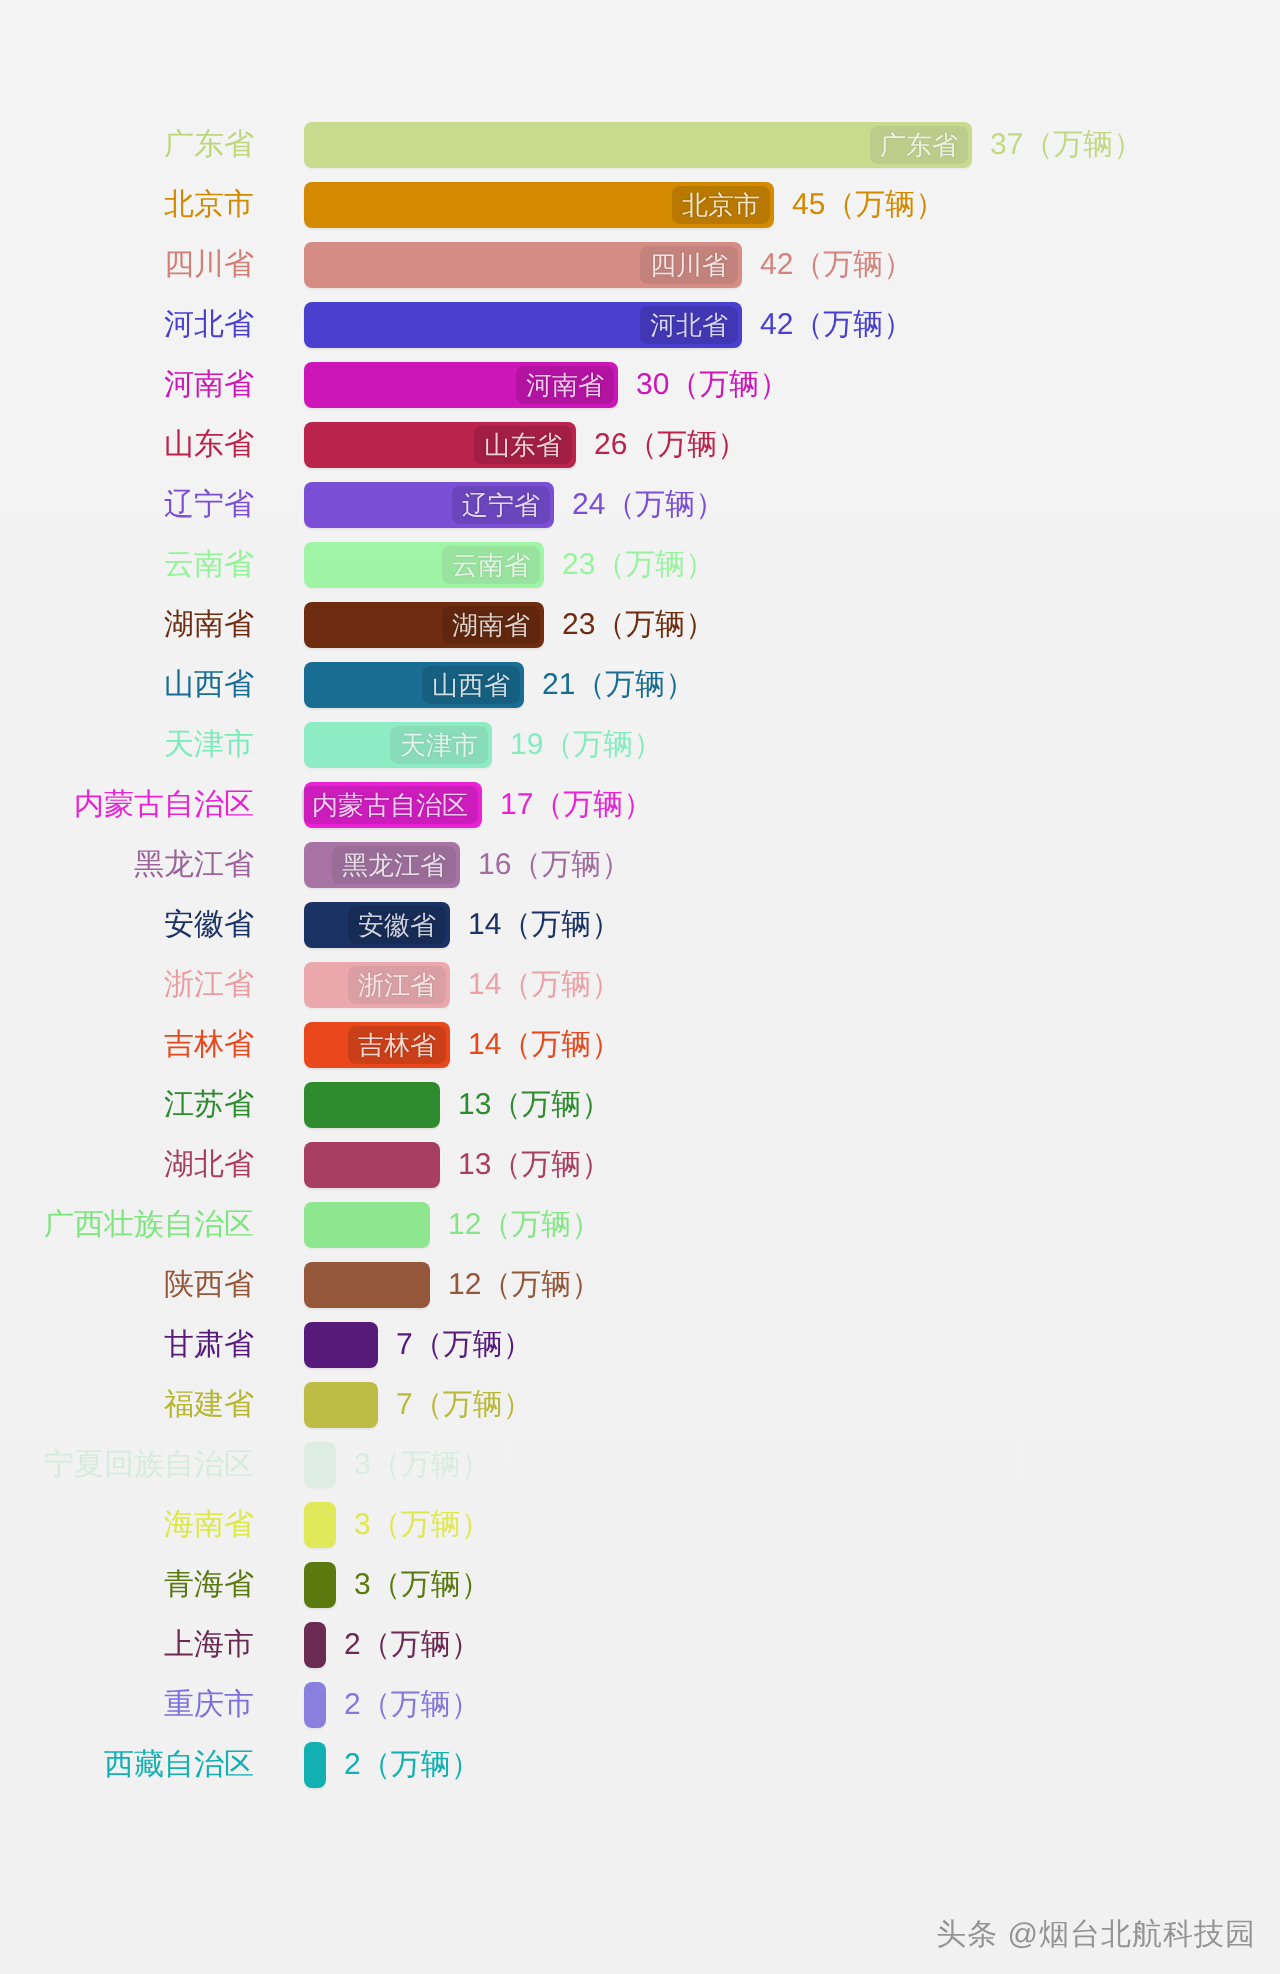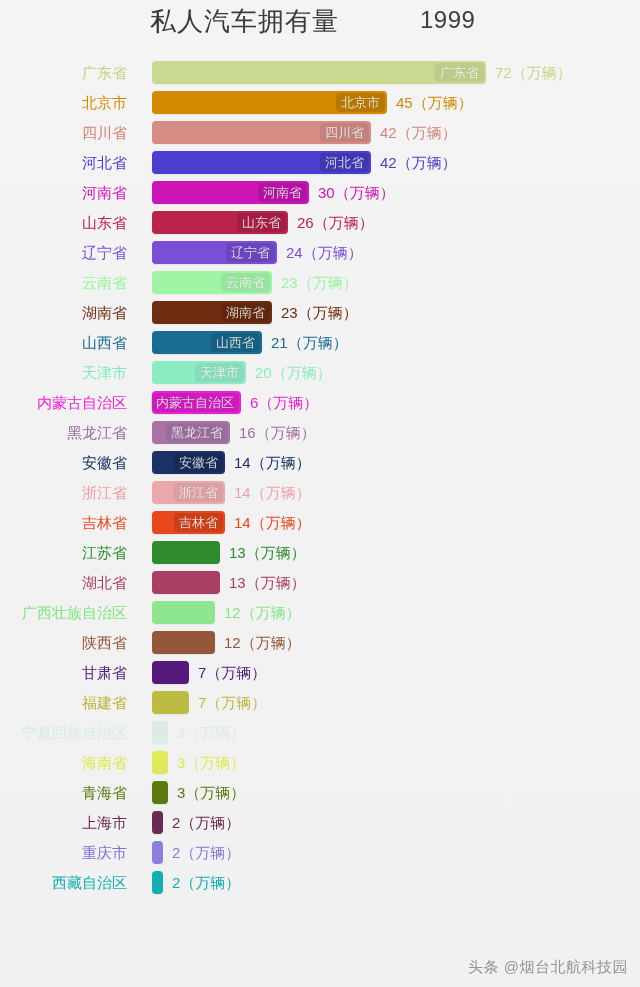--- a/index.html
+++ b/index.html
@@ -85,34 +85,30 @@
     letter-spacing:0.5px;
     white-space:nowrap;
     opacity:.92;
   }
 </style>
 </head>
 <body>
 
 <div id="chart-root">
 
-  <div class="header">
-    <div class="chart-title">私人汽车拥有量</div>
-    <div class="chart-year">1999</div>
-  </div>
 
   <div class="rows" id="rows">
       <div class="row">
         <div class="row-name" style="color: rgb(164, 198, 61); opacity: 0.65;">广东省</div>
         <div class="bar-wrap" style="width: 334px;">
           <div class="bar" style="width: 334px; background: rgb(164, 198, 61); opacity: 0.55;">
             <span class="bar-chip" style="background: rgba(0, 0, 0, 0.12); color: rgb(235, 242, 212);">广东省</span>
           </div>
         </div>
-        <div class="bar-value" style="left: 495px; color: rgb(164, 198, 61); opacity: 0.6;">72（万辆）</div>
+        <div class="bar-value" style="left: 495px; color: rgb(164, 198, 61); opacity: 0.6;">37（万辆）</div>
       </div>
       <div class="row">
         <div class="row-name" style="color: rgb(211, 138, 0); opacity: 1;">北京市</div>
         <div class="bar-wrap" style="width: 235px;">
           <div class="bar" style="width: 235px; background: rgb(211, 138, 0); opacity: 1;">
             <span class="bar-chip" style="background: rgba(0, 0, 0, 0.12); color: rgb(245, 229, 199);">北京市</span>
           </div>
         </div>
         <div class="bar-value" style="left: 396px; color: rgb(211, 138, 0); opacity: 1;">45（万辆）</div>
       </div>
@@ -188,30 +184,30 @@
         </div>
         <div class="bar-value" style="left: 271px; color: rgb(26, 109, 146); opacity: 1;">21（万辆）</div>
       </div>
       <div class="row">
         <div class="row-name" style="color: rgb(61, 232, 160); opacity: 0.65;">天津市</div>
         <div class="bar-wrap" style="width: 94px;">
           <div class="bar" style="width: 94px; background: rgb(61, 232, 160); opacity: 0.55;">
             <span class="bar-chip" style="background: rgba(0, 0, 0, 0.12); color: rgb(212, 250, 234);">天津市</span>
           </div>
         </div>
-        <div class="bar-value" style="left: 255px; color: rgb(61, 232, 160); opacity: 0.6;">20（万辆）</div>
+        <div class="bar-value" style="left: 255px; color: rgb(61, 232, 160); opacity: 0.6;">19（万辆）</div>
       </div>
       <div class="row">
         <div class="row-name" style="color: rgb(233, 34, 214); opacity: 1;">内蒙古自治区</div>
         <div class="bar-wrap" style="width: 89px;">
           <div class="bar" style="width: 89px; background: rgb(233, 34, 214); opacity: 1;">
             <span class="bar-chip" style="background: rgba(0, 0, 0, 0.12); color: rgb(250, 206, 246);">内蒙古自治区</span>
           </div>
         </div>
-        <div class="bar-value" style="left: 250px; color: rgb(233, 34, 214); opacity: 1;">6（万辆）</div>
+        <div class="bar-value" style="left: 250px; color: rgb(233, 34, 214); opacity: 1;">17（万辆）</div>
       </div>
       <div class="row">
         <div class="row-name" style="color: rgb(142, 75, 140); opacity: 0.85;">黑龙江省</div>
         <div class="bar-wrap" style="width: 78px;">
           <div class="bar" style="width: 78px; background: rgb(142, 75, 140); opacity: 0.75;">
             <span class="bar-chip" style="background: rgba(0, 0, 0, 0.12); color: rgb(230, 215, 230);">黑龙江省</span>
           </div>
         </div>
         <div class="bar-value" style="left: 239px; color: rgb(142, 75, 140); opacity: 0.8;">16（万辆）</div>
       </div>

